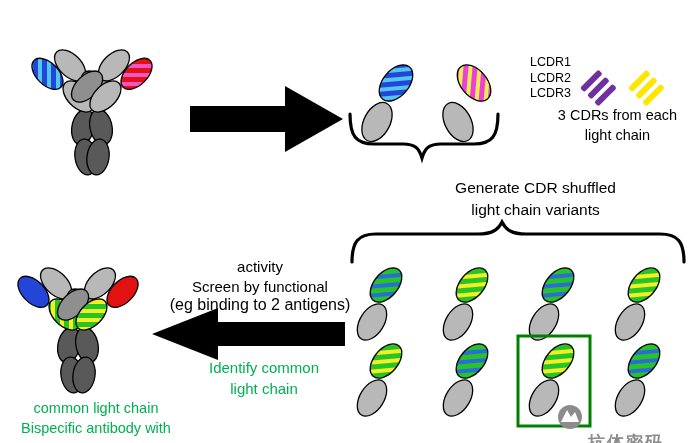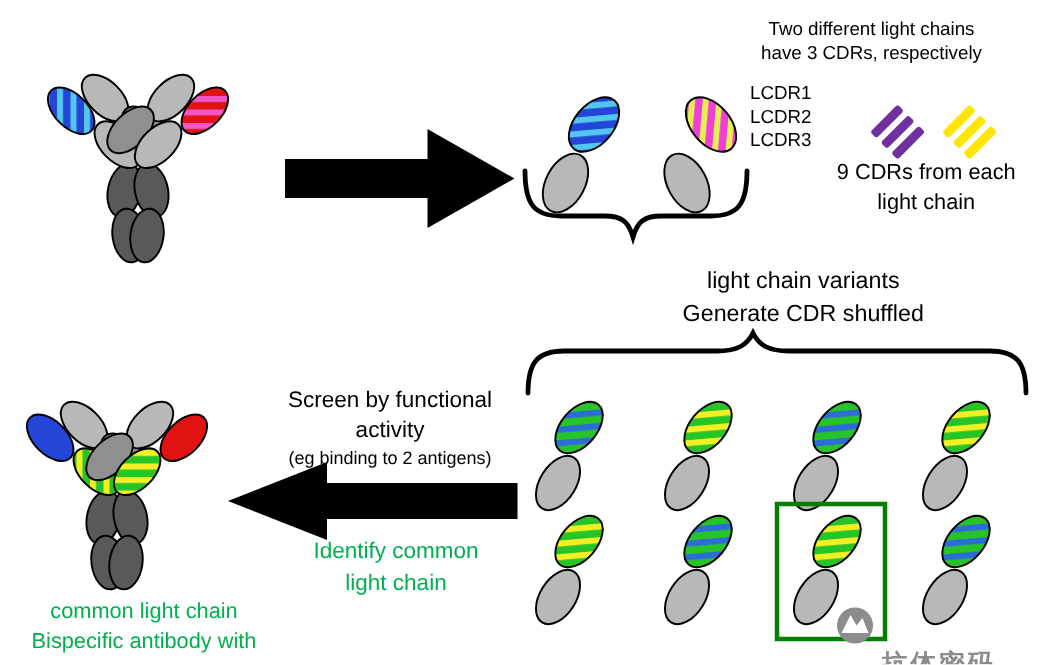--- a/index.html
+++ b/index.html
@@ -160,45 +160,41 @@
         <ellipse class="st" cx="13" cy="-50" rx="11" ry="19" style="fill:var(--red_domain_base,#e01212)"></ellipse>
       </g>
     </g>
 
     <g>
       <circle cx="570" cy="417" r="12" style="fill:var(--watermark_gray,#8c8c8c)"></circle>
       <path d="M 561 422 L 567 410 L 571 417 L 575 412 L 579 422 Z" fill="#ffffff"></path>
     </g>
   </svg>
 
-  <div class="txt" style="left:472px;top:11px;width:218px;font-size:12.5px;line-height:16px;">
-    <div>Two different light chains</div>
-    <div>have 3 CDRs, respectively</div>
-  </div>
-
-  <div class="txt right" style="left:475px;top:55px;width:66px;font-size:12.5px;line-height:15.5px;">
+
+  <div class="txt right" style="left:505px;top:55px;width:66px;font-size:12.5px;line-height:15.5px;">
     <div>LCDR1</div>
     <div>LCDR2</div>
     <div>LCDR3</div>
   </div>
 
   <div class="txt" style="left:545px;top:105px;width:145px;font-size:14.5px;line-height:20px;">
-    <div>9 CDRs from each</div>
+    <div>3 CDRs from each</div>
     <div>light chain</div>
   </div>
 
   <div class="txt" style="left:418px;top:177px;width:235px;font-size:15.5px;line-height:22px;">
+    <div>Generate CDR shuffled</div>
     <div>light chain variants</div>
-    <div>Generate CDR shuffled</div>
   </div>
 
   <div class="txt" style="left:168px;top:257px;width:184px;font-size:15px;line-height:20px;">
+    <div>activity</div>
     <div>Screen by functional</div>
-    <div>activity</div>
-    <div style="font-size:12px;line-height:16px;">(eg binding to 2 antigens)</div>
+    <div style="font-size:16px;line-height:16px;">(eg binding to 2 antigens)</div>
   </div>
 
   <div class="txt green" style="left:180px;top:357px;width:168px;font-size:15px;line-height:21px;">
     <div>Identify common</div>
     <div>light chain</div>
   </div>
 
   <div class="txt green" style="left:6px;top:398px;width:180px;font-size:14.5px;line-height:20px;">
     <div>common light chain</div>
     <div>Bispecific antibody with</div>

